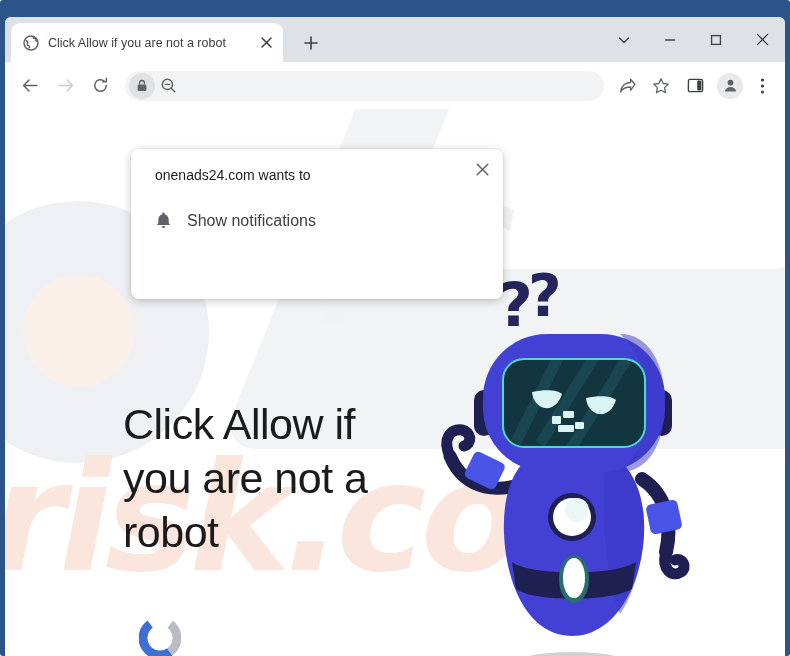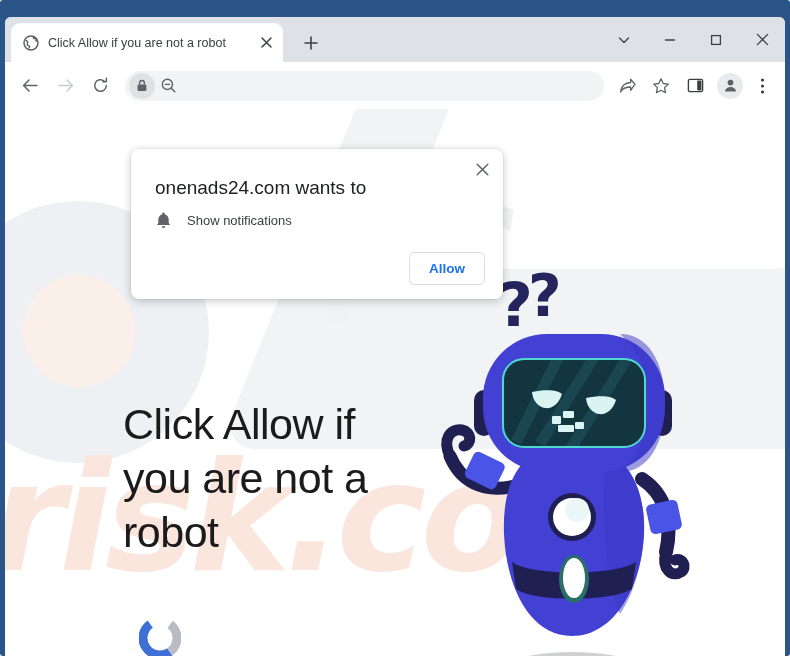--- a/index.html
+++ b/index.html
@@ -246,31 +246,31 @@
   }
   #dialog-close {
     position: absolute;
     right: 8px; top: 7px;
     width: 26px; height: 26px;
     display: flex; align-items: center; justify-content: center;
     border-radius: 50%;
   }
   #dialog-title {
     position: absolute;
-    left: 24px; top: 28px;
-    font-size: 19px;
+    left: 24px; top: 18px;
+    font-size: 14px;
     color: #202124;
   }
   #dialog-row {
     position: absolute;
     left: 24px; top: 62px;
     display: flex; align-items: center;
   }
   #bell { width: 17px; height: 19px; margin-right: 15px; }
-  #dialog-perm { font-size: 13px; color: #3c4043; }
+  #dialog-perm { font-size: 16px; color: #3c4043; }
   #dialog-actions {
     position: absolute;
     right: 18px; bottom: 14px;
     display: flex; gap: 10px;
   }
   .dlgbtn {
     min-width: 76px; height: 33px;
     border: 1px solid #dadce0;
     border-radius: 5px;
     background: #ffffff;
@@ -493,19 +493,18 @@
         <div id="dialog-row">
           <span id="bell">
             <svg width="17" height="19" viewBox="0 0 17 19">
               <path d="M8.5 1.4c-.7 0-1.2.5-1.2 1.2v.6C4.9 3.8 3.3 5.9 3.3 8.5v3.6L1.8 14.1h13.4l-1.5-2v-3.6c0-2.6-1.6-4.7-4-5.3v-.6c0-.7-.5-1.2-1.2-1.2Z" fill="#5f6368"></path>
               <path d="M6.7 15.2h3.6c0 1-.8 1.8-1.8 1.8s-1.8-.8-1.8-1.8Z" fill="#5f6368"></path>
             </svg>
           </span>
           <span id="dialog-perm">Show notifications</span>
         </div>
         <div id="dialog-actions">
-          <button class="dlgbtn">Allow</button>
         </div>
       </div>
 
     </div>
   </div>
 </div>
 
 </body></html>

